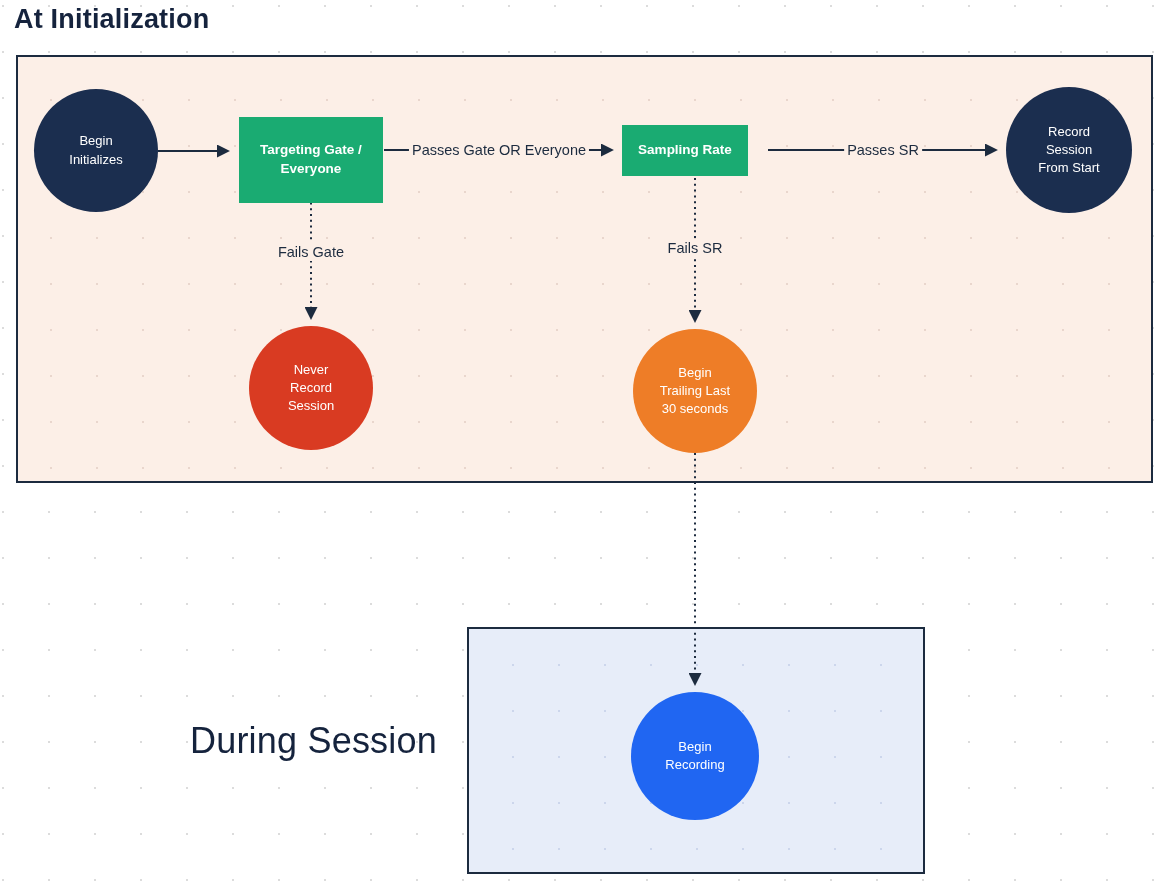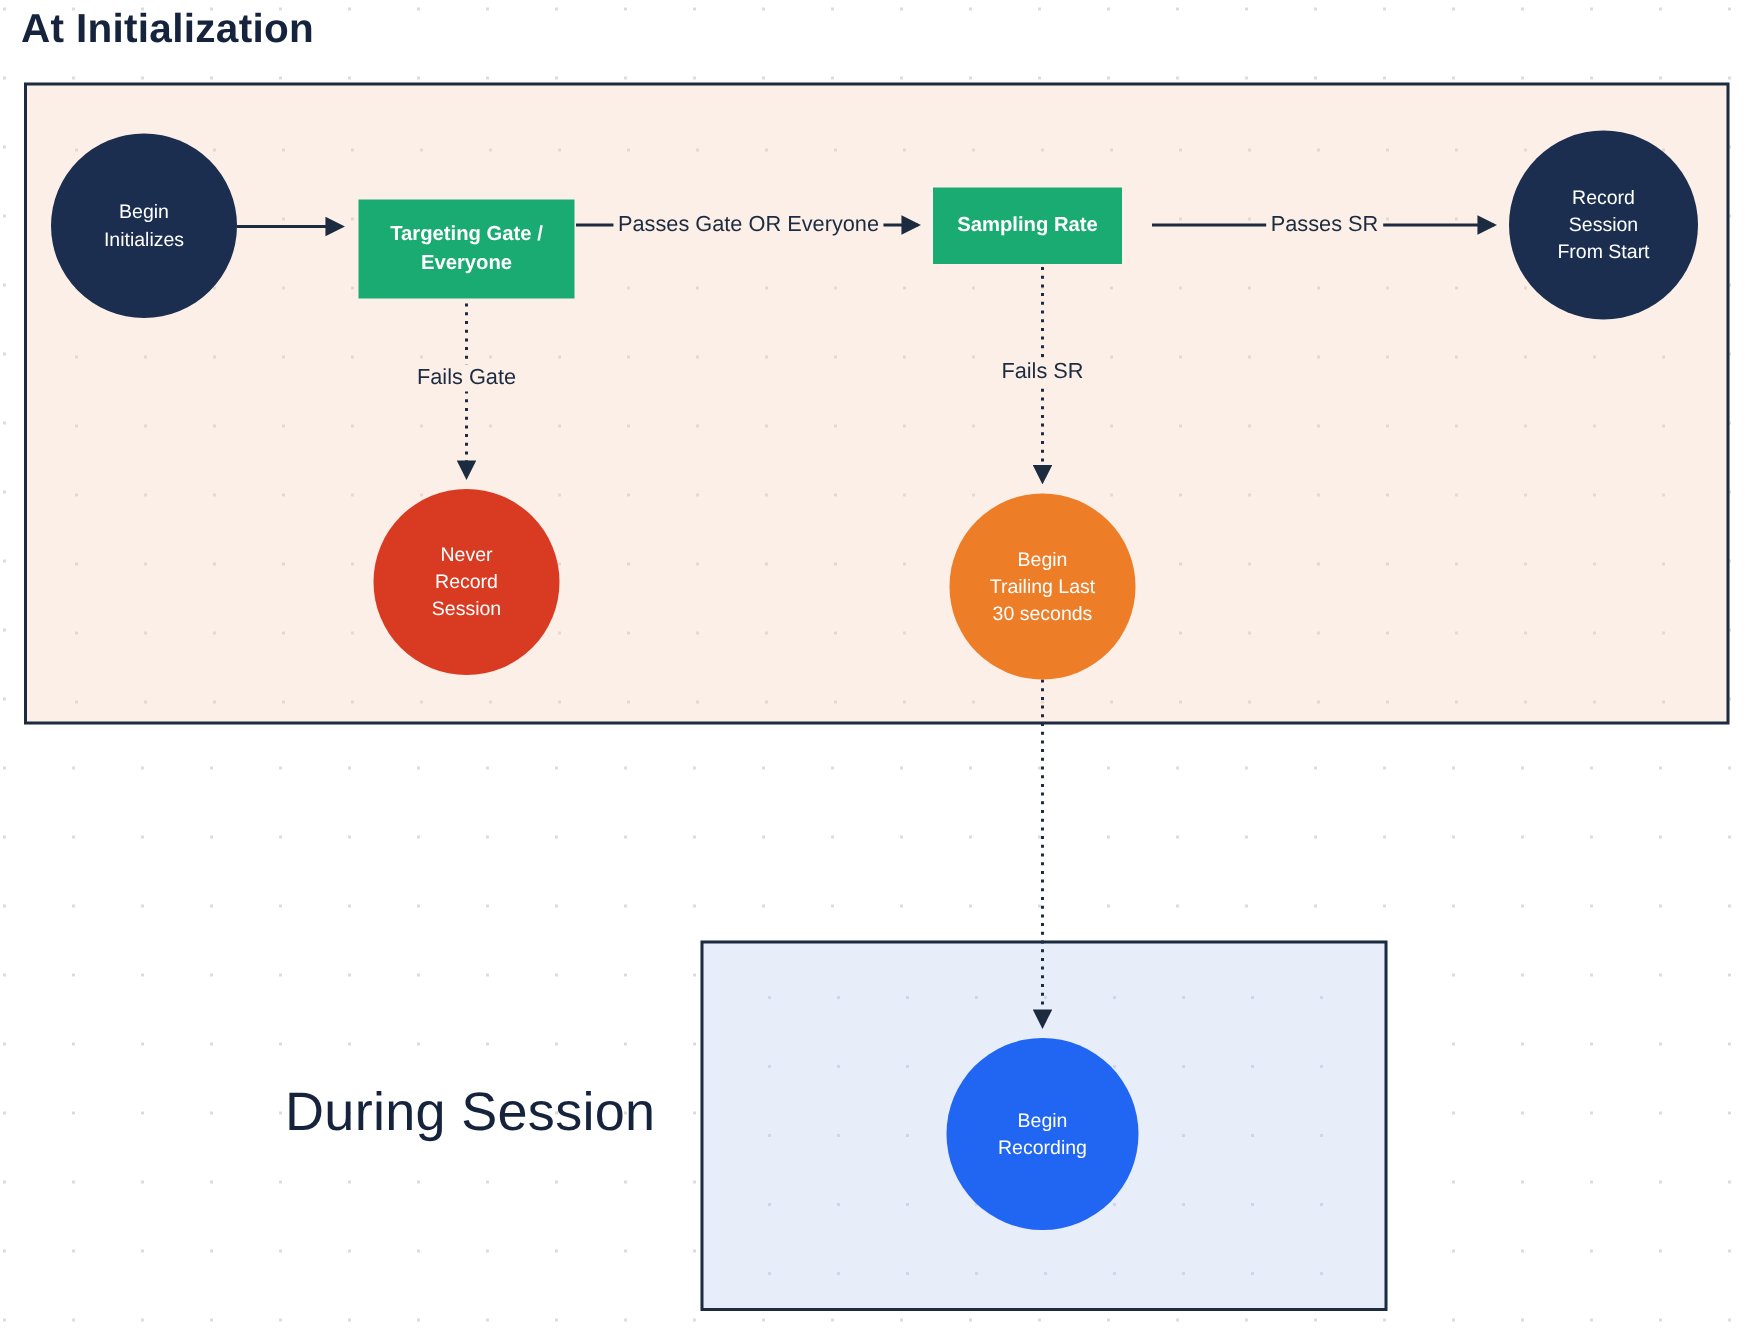--- a/index.html
+++ b/index.html
@@ -45,21 +45,21 @@
   .node{
     position:absolute;
     display:flex;align-items:center;justify-content:center;
     text-align:center;color:#ffffff;
     white-space:pre-line;
     box-sizing:border-box;
   }
   .circle{border-radius:50%;font-size:13px;font-weight:500;line-height:1.4;}
   .rect{font-size:13.5px;font-weight:600;line-height:1.4;}
   .node-user{left:34px;top:89px;width:124px;height:123px;background:#1b2e4f;}
-  .node-targeting{left:239px;top:117px;width:144px;height:66px;background:#1aab72;margin-top:16px;}
+  .node-targeting{left:239px;top:117px;width:144px;height:86px;background:#1aab72;}
   .node-sampling{left:622px;top:125px;width:126px;height:51px;background:#1aab72;}
   .node-record{left:1006px;top:87px;width:126px;height:126px;background:#1b2e4f;}
   .node-never{left:249px;top:326px;width:124px;height:124px;background:#d93b22;}
   .node-trailing{left:633px;top:329px;width:124px;height:124px;background:#ee7d27;}
   .node-recording{left:631px;top:692px;width:128px;height:128px;background:#2066f2;}
   .edge-label{
     position:absolute;
     transform:translate(-50%,-50%);
     font-size:14.5px;color:#1c2b3f;
     white-space:nowrap;

